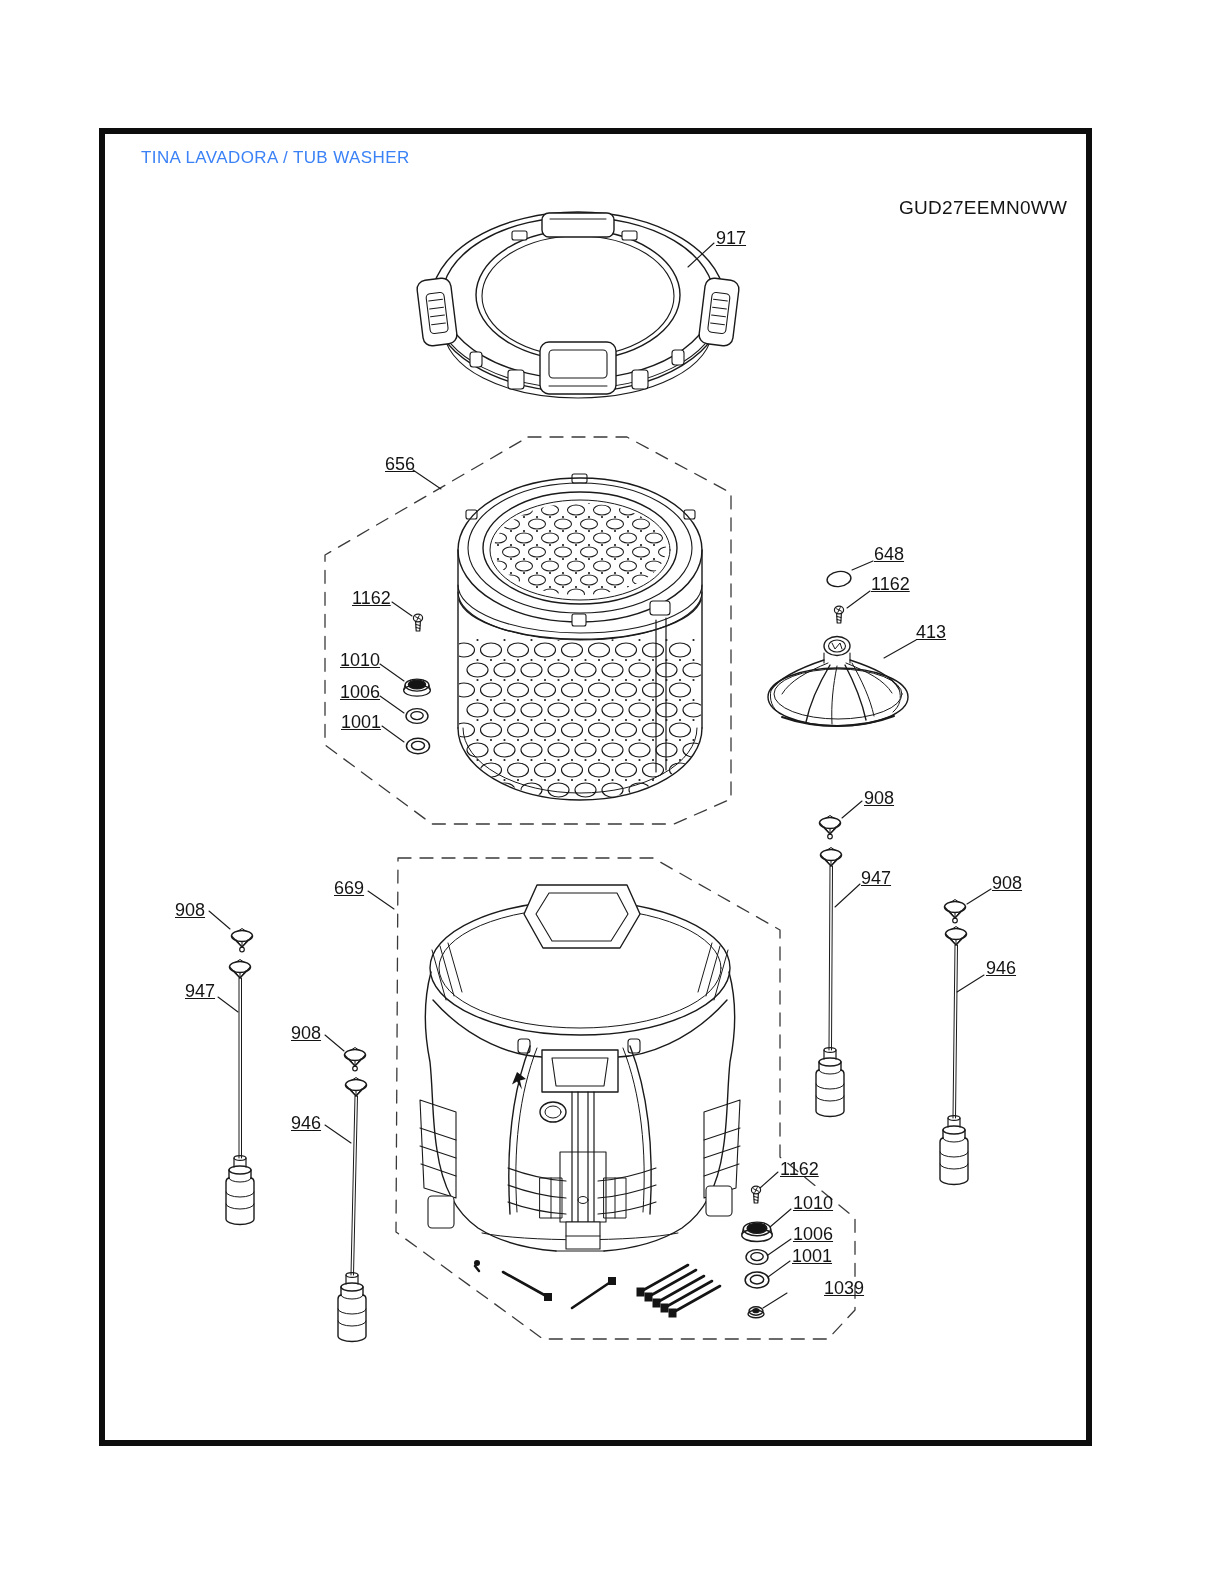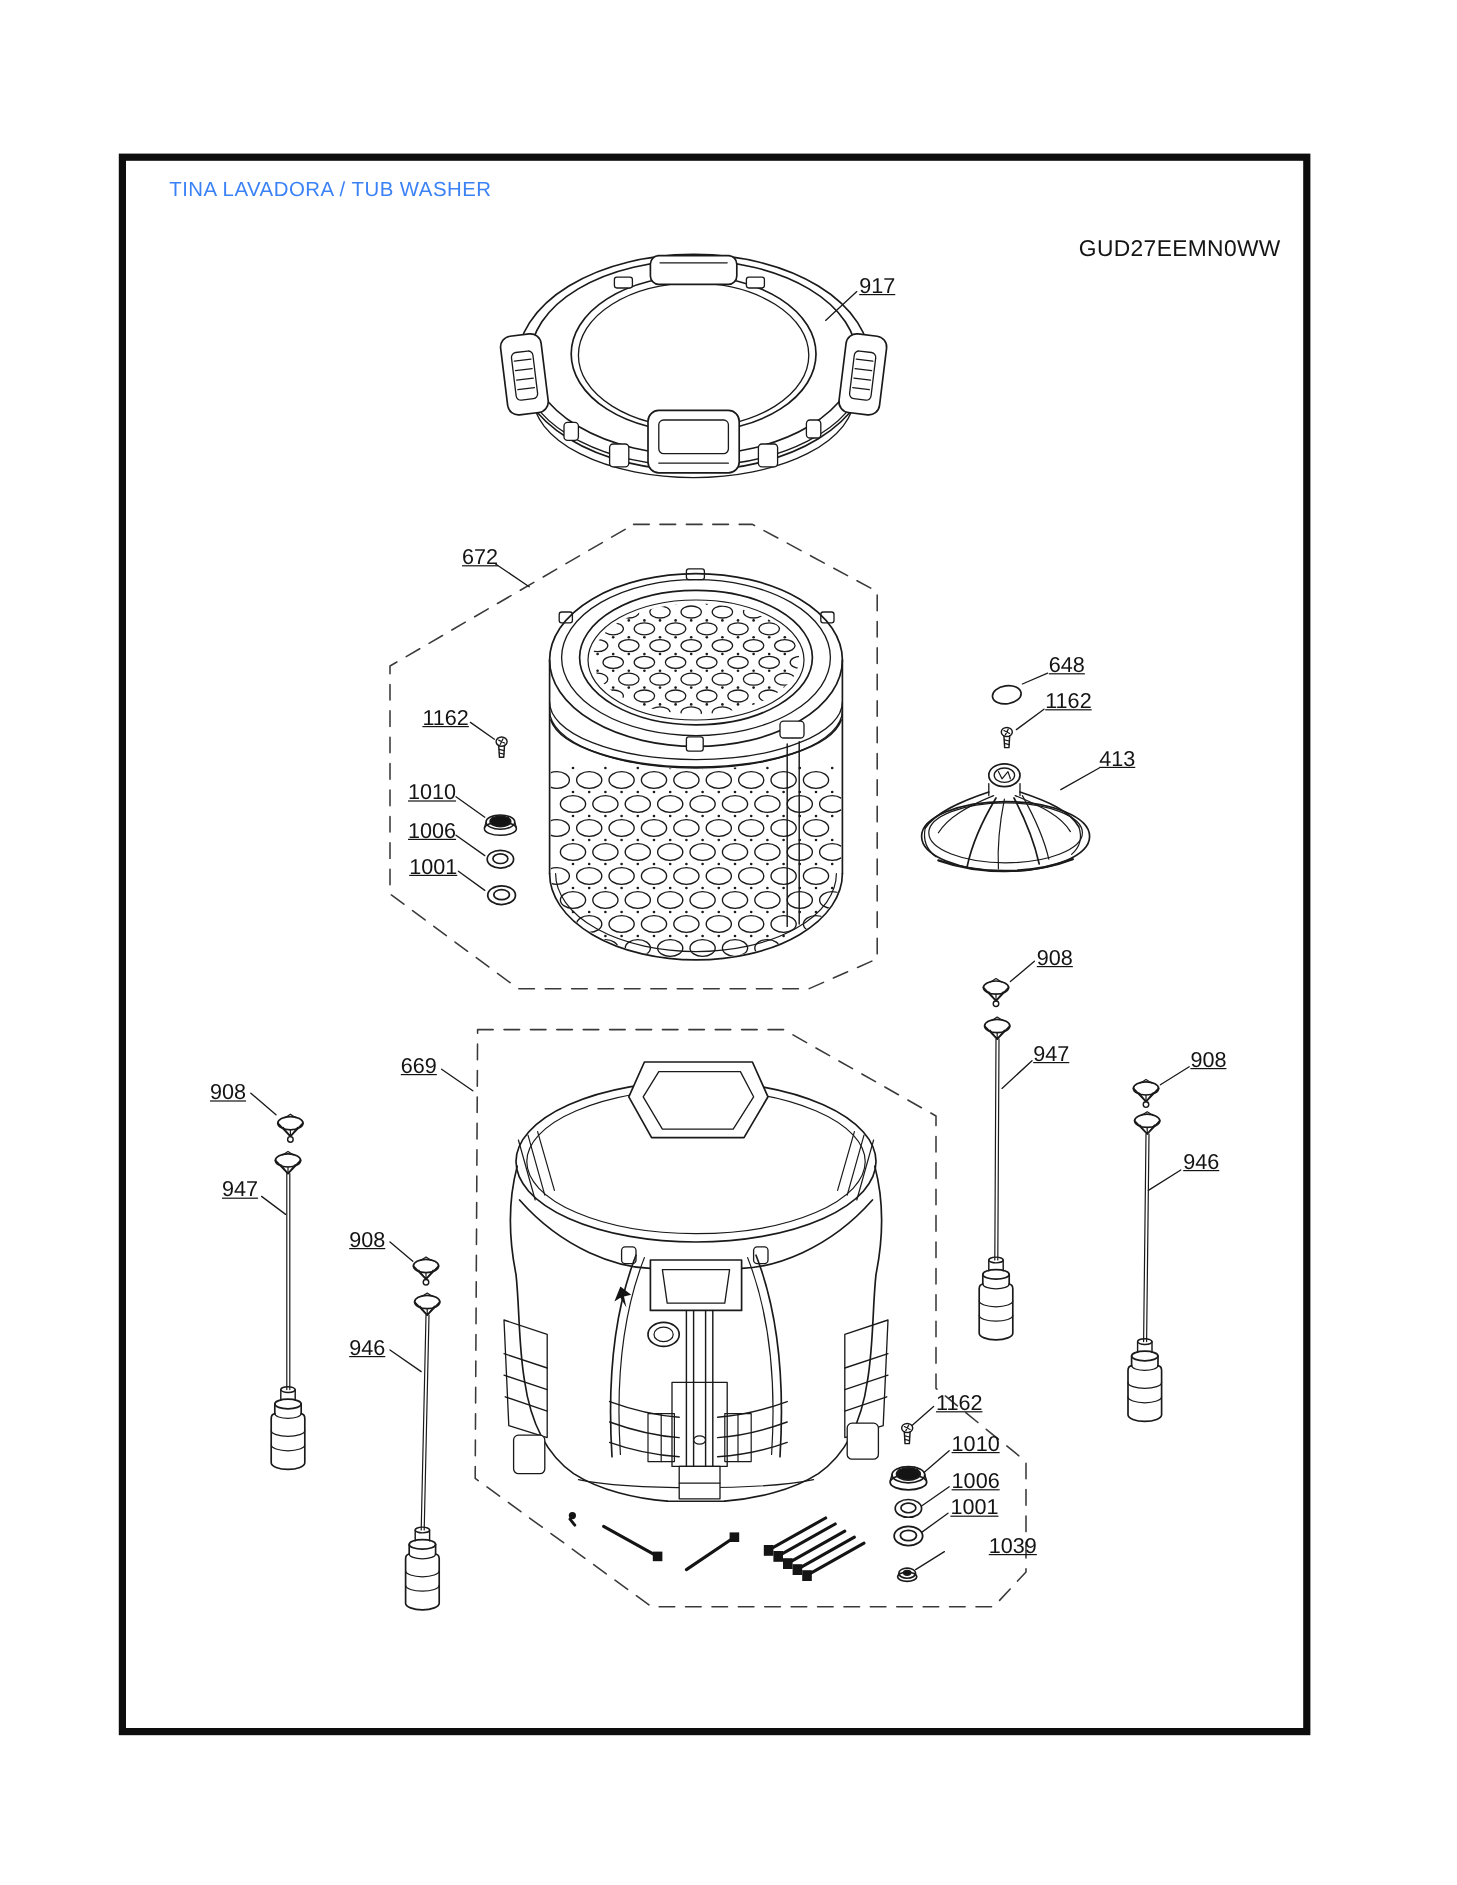--- a/index.html
+++ b/index.html
@@ -678,21 +678,21 @@
       <path d="M791,1239 L768,1255"></path>
       <path d="M790,1261 L768,1277"></path>
       <path d="M787,1293 L763,1308"></path>
     </g>
   </svg>
 
   <div class="title">TINA LAVADORA / TUB WASHER</div>
   <div class="model">GUD27EEMN0WW</div>
 
   <div class="lbl" style="left:716px;top:229px">917</div>
-  <div class="lbl" style="left:385px;top:455px">672</div>
+  <div class="lbl" style="left:385px;top:455px">656</div>
   <div class="lbl" style="left:352px;top:589px">1162</div>
   <div class="lbl" style="left:340px;top:651px">1010</div>
   <div class="lbl" style="left:340px;top:683px">1006</div>
   <div class="lbl" style="left:341px;top:713px">1001</div>
   <div class="lbl" style="left:874px;top:545px">648</div>
   <div class="lbl" style="left:871px;top:575px">1162</div>
   <div class="lbl" style="left:916px;top:623px">413</div>
   <div class="lbl" style="left:334px;top:879px">669</div>
   <div class="lbl" style="left:175px;top:901px">908</div>
   <div class="lbl" style="left:185px;top:982px">947</div>

